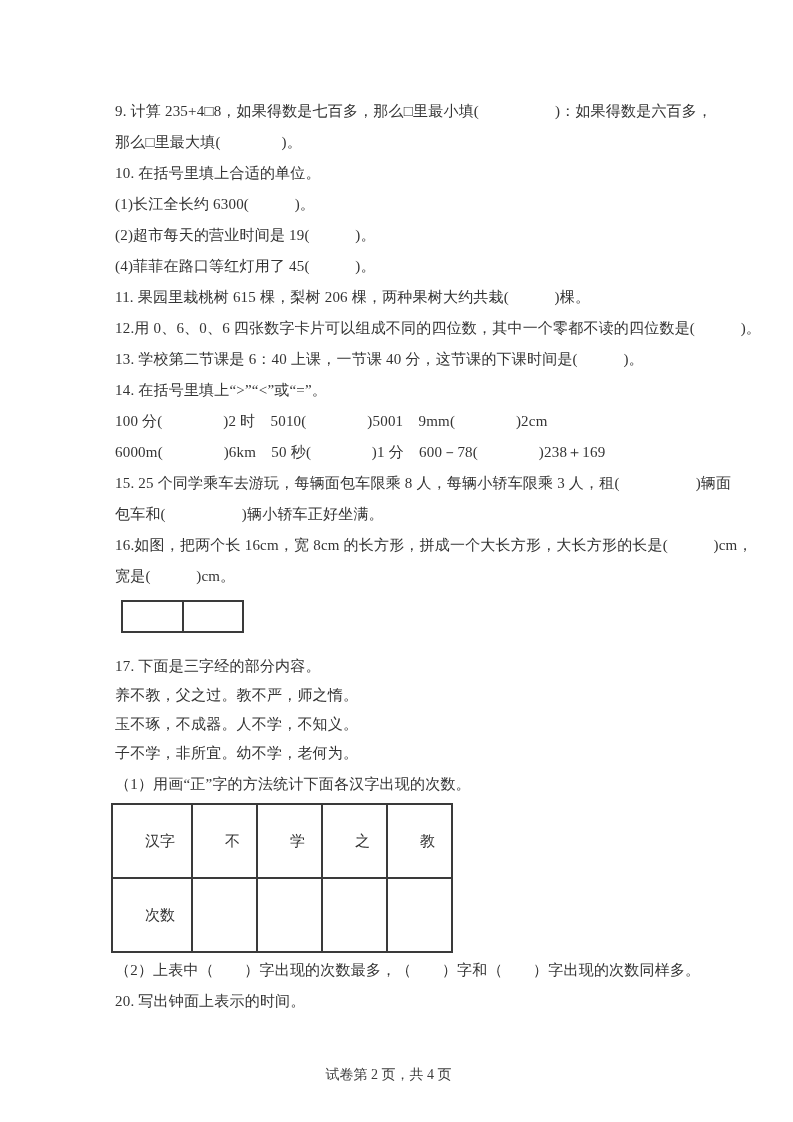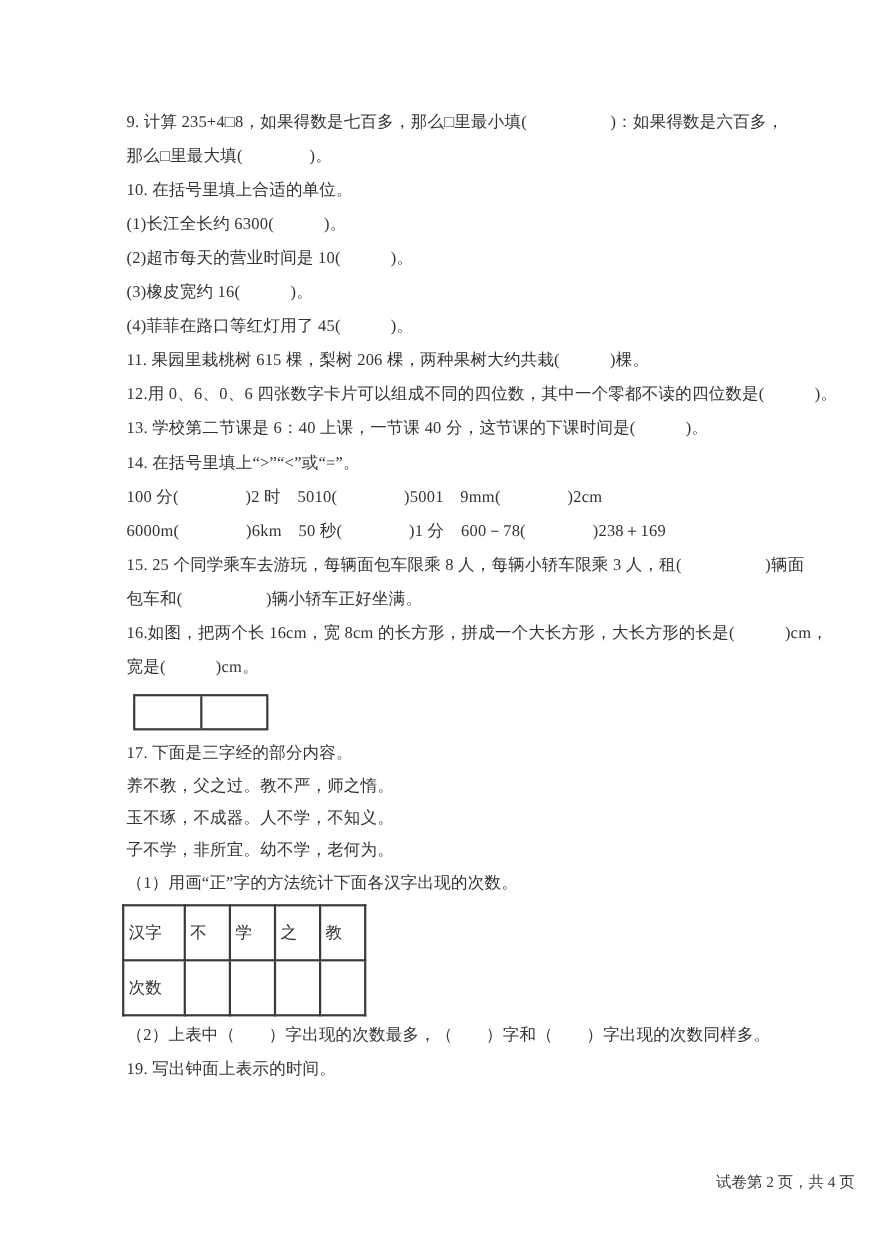--- a/index.html
+++ b/index.html
@@ -13,65 +13,64 @@
   }
   .content{padding:96px 90px 0 115px;}
   p.ln{
     margin:0;
     line-height:31px;
     font-size:15px;
     white-space:nowrap;
     letter-spacing:0.2px;
   }
   p.vs{line-height:29px;font-family:Liberation Mono, monospace;}
-  p.mt10{margin-top:6px;}
+  p.mt10{margin-top:18px;}
   
   .rect-figure{
     margin:8px 0 0 6px;
     width:119px;height:29px;
     border:2px solid #3a3a3a;
     display:flex;
   }
   .rect-cell{flex:1;}
   .rect-cell.first{border-right:2px solid #3a3a3a;}
   
   table.tally{
     border-collapse:collapse;
     margin:3px 0 2px -4px;
   }
   table.tally td{
     border:2px solid #3a3a3a;
     width:31px;height:40px;
-    text-align:left;
+    text-align:right;
     font-size:15px;
-    padding:4px;
+    padding:16px;
     color:#333333;
   }
   table.tally td.lab{width:46px;}
   .footer{
     position:absolute;
     top:1066px;left:0;width:100%;
-    text-align:right;
+    text-align:center;
     font-size:14px;
     color:#3a3a3a;
   }
 </style>
 </head>
 <body>
 
 <div class="page">
   <div class="content">
 
     <p class="ln">9. 计算 235+4□8，如果得数是七百多，那么□里最小填(　　　　　)：如果得数是六百多，</p>
     <p class="ln">那么□里最大填(　　　　)。</p>
 
     <p class="ln">10. 在括号里填上合适的单位。</p>
     <p class="ln">(1)长江全长约 6300(　　　)。</p>
-    <p class="ln">(2)超市每天的营业时间是 10(　　　)。</p>
-    <p class="ln">(3)橡皮宽约 16(　　　)。</p>
+    <p class="ln">(2)超市每天的营业时间是 19(　　　)。</p>
     <p class="ln">(4)菲菲在路口等红灯用了 45(　　　)。</p>
 
     <p class="ln">11. 果园里栽桃树 615 棵，梨树 206 棵，两种果树大约共栽(　　　)棵。</p>
     <p class="ln">12.用 0、6、0、6 四张数字卡片可以组成不同的四位数，其中一个零都不读的四位数是(　　　)。</p>
     <p class="ln">13. 学校第二节课是 6：40 上课，一节课 40 分，这节课的下课时间是(　　　)。</p>
 
     <p class="ln">14. 在括号里填上“&gt;”“&lt;”或“=”。</p>
     <p class="ln">100 分(　　　　)2 时　5010(　　　　)5001　9mm(　　　　)2cm</p>
     <p class="ln">6000m(　　　　)6km　50 秒(　　　　)1 分　600－78(　　　　)238＋169</p>
 
@@ -105,18 +104,18 @@
         <td class="lab">次数</td>
         <td></td>
         <td></td>
         <td></td>
         <td></td>
       </tr>
     </tbody>
       </table>
 
     <p class="ln">（2）上表中（　　）字出现的次数最多，（　　）字和（　　）字出现的次数同样多。</p>
-    <p class="ln">19. 写出钟面上表示的时间。</p>
+    <p class="ln">20. 写出钟面上表示的时间。</p>
 
   </div>
 
   <div class="footer">试卷第 2 页，共 4 页</div>
 </div>
 
 </body></html>

